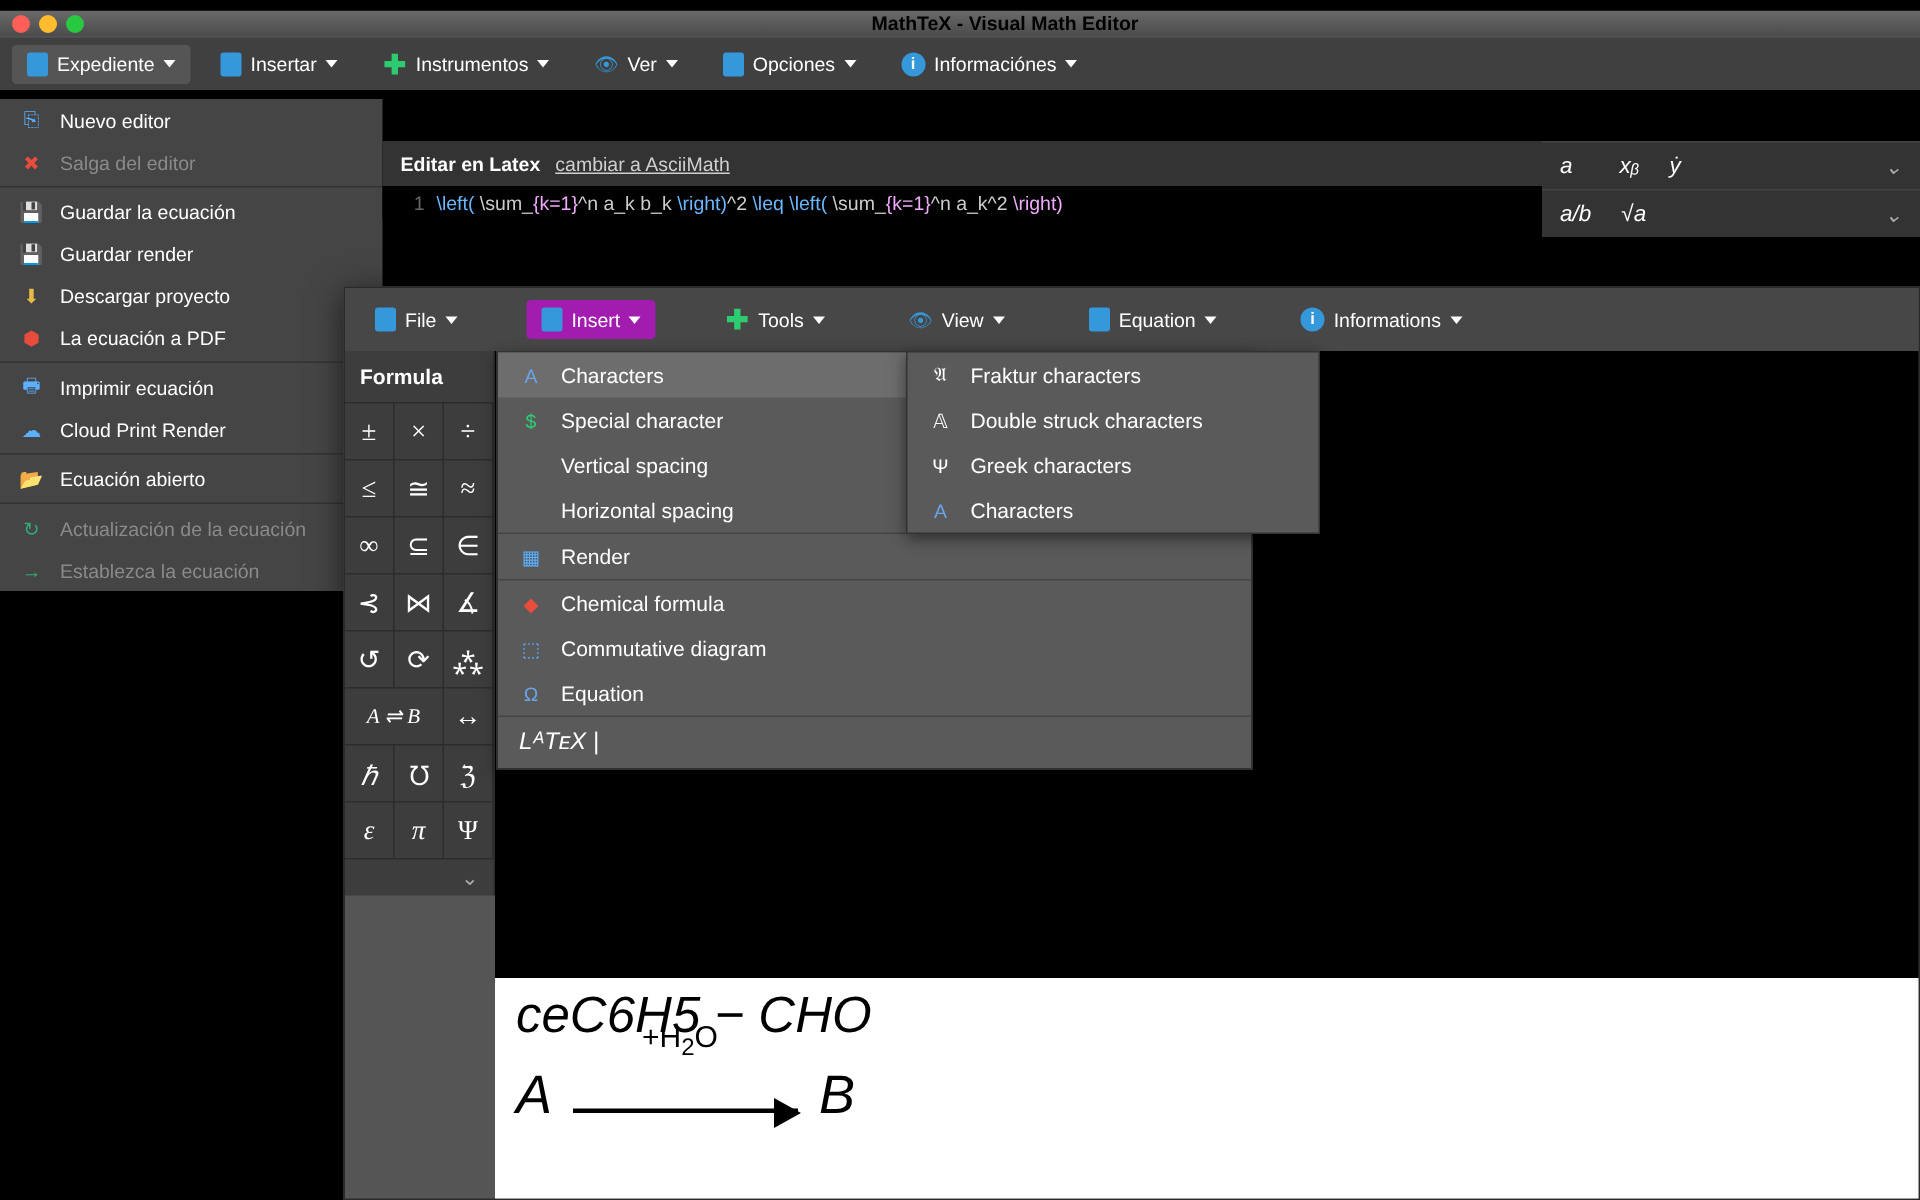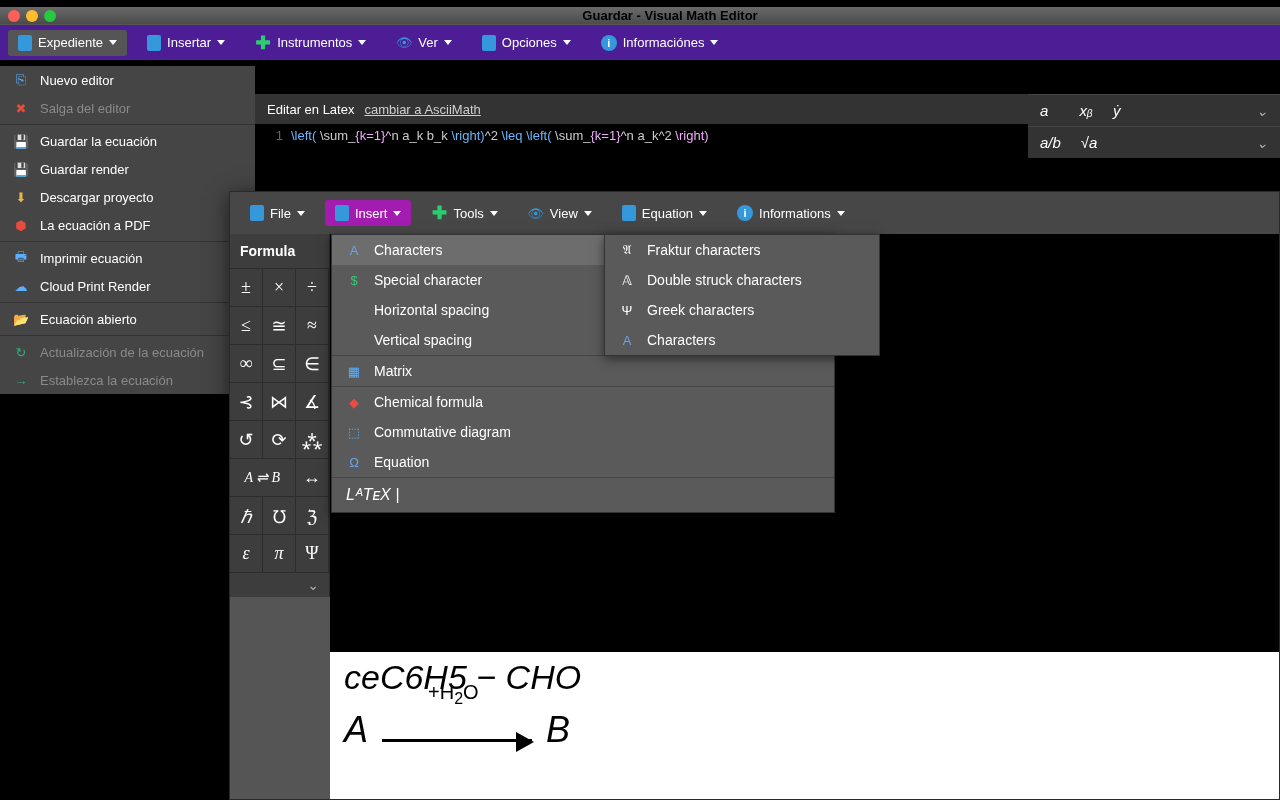--- a/index.html
+++ b/index.html
@@ -3,51 +3,51 @@
 <meta charset="utf-8">
 <style>
   * { margin:0; padding:0; box-sizing:border-box; font-family: Arial, Helvetica, sans-serif; }
   body { background:#000; width:1280px; height:800px; overflow:hidden; position:relative; }
   .mac-titlebar { height:24px; background: linear-gradient(#6a6a6a,#4b4b4b); display:flex; align-items:center; padding:0 8px; border-top:7px solid #000;}
   .mac-buttons { display:flex; gap:6px; margin-right:12px;}
   .mac-btn { width:12px; height:12px; border-radius:50%; }
   .mac-btn.r{background:#ff5f57;} .mac-btn.y{background:#ffbd2e;} .mac-btn.g{background:#28c940;}
   .title-text { flex:1; text-align:center; color:#000; font-weight:bold; font-size:13px;}
   
-  .main-menubar { height:36px; background:#4c1d95; display:flex; align-items:center; padding:0 8px; gap:10px; border-top:1px solid #555;}
+  .main-menubar { height:36px; background:#404040; display:flex; align-items:center; padding:0 8px; gap:10px; border-top:1px solid #555;}
   .menu-item { display:flex; align-items:center; gap:6px; padding:5px 10px; color:#fff; font-size:13px; cursor:pointer; border-radius:3px;}
   .menu-icon { width:16px; height:16px; display:inline-flex; align-items:center; justify-content:center; font-size:13px;}
   .caret { width:0;height:0;border-left:4px solid transparent;border-right:4px solid transparent;border-top:5px solid #fff;}
   
   .sidebar { position:absolute; left:0; top:66px; width:255px; background:#454545;}
   .sb-item { display:flex; align-items:center; gap:10px; padding:6px 12px; color:#fff; font-size:13px; cursor:pointer;}
   .sb-item.disabled { color:#8a8a8a;}
   .sb-sep { height:1px; background:#333; margin:2px 0;}
   .sb-icon { width:18px; height:16px; display:flex; align-items:center; justify-content:center; font-size:13px;}
   
   .editor-header { position:absolute; left:255px; top:94px; right:0; height:30px; background:#333; color:#fff; display:flex; align-items:center; padding:0 12px; font-size:13px;}
-  .edit-latex { font-weight:normal; margin-right:10px;}
+  .edit-latex { font-weight:bold; margin-right:10px;}
   .switch-link { color:#cfcfcf; text-decoration:underline; cursor:pointer;}
   .html-link { margin-left:auto; margin-right:16px; color:#cfcfcf; text-decoration:underline; font-size:12px; cursor:pointer;}
   
   .formula-panel { position:absolute; right:0; top:94px; width:252px; background:#333;}
   .formula-header { height:30px; display:flex; align-items:center; padding:0 12px; color:#fff; font-weight:bold; font-size:13px;}
   .formula-header .chev { margin-left:auto; color:#aaa; font-size:18px;}
   .formula-row { height:32px; display:flex; align-items:center; gap:20px; padding:0 12px; color:#fff; font-style:italic; font-family:Georgia,serif; border-top:1px solid #444; font-size:15px;}
   .formula-row .chev { margin-left:auto; color:#aaa; font-size:14px;}
   
   .code-area { position:absolute; left:255px; top:124px; right:252px; background:#000; padding:4px 0; font-family:monospace; font-size:13px; color:#ccc;}
   .code-line { display:flex;}
   .gutter { width:36px; text-align:right; padding-right:8px; color:#666;}
   .code-text { white-space:pre;}
   .kw-blue{color:#6ab7ff;} .kw-red{color:#f0abfc;}
   
   
   .overlay { position:absolute; left:229px; top:191px; width:1051px; height:609px; background:#555; border:1px solid #2a2a2a; box-shadow:0 4px 20px rgba(0,0,0,0.6);}
-  .ov-menubar { height:42px; background:#474747; display:flex; align-items:center; padding:0 10px; gap:10px;}
+  .ov-menubar { height:42px; background:#474747; display:flex; align-items:center; padding:0 10px; gap:36px;}
   .formula-sidebar { width:100px; background:#3d3d3d; border-right:1px solid #2c2c2c;}
   .formula-title { padding:9px 10px; color:#fff; font-weight:bold; font-size:14px;}
   .sym-row { display:flex; height:38px;}
   .sym-cell { flex:1; display:flex; align-items:center; justify-content:center; color:#fff; font-family:Georgia,serif; font-size:18px; border-top:1px solid #2c2c2c; border-right:1px solid #2c2c2c; cursor:pointer;}
   .sym-cell.italic{font-style:italic;}
   .sym-chev{ text-align:right; padding:4px 10px; color:#aaa; font-size:14px; border-top:1px solid #2c2c2c;}
   
   .insert-menu { position:absolute; left:101px; top:42px; width:504px; background:#5a5a5a; border:1px solid #333; box-shadow:0 3px 10px rgba(0,0,0,0.5); z-index:10;}
   .im-item { display:flex; align-items:center; gap:12px; padding:7px 14px; color:#fff; font-size:14px; cursor:pointer;}
   .im-item.highlight { background:#6d6d6d;}
@@ -75,21 +75,21 @@
 </style>
 </head>
 <body>
 
 <div class="mac-titlebar">
   <div class="mac-buttons">
     <div class="mac-btn r"></div>
     <div class="mac-btn y"></div>
     <div class="mac-btn g"></div>
   </div>
-  <div class="title-text">Guardar - Visual Math Editor</div>
+  <div class="title-text">MathTeX - Visual Math Editor</div>
 </div>
 
 <div class="main-menubar">
   <div class="menu-item" style="background:#555">
     <span class="menu-icon icon-doc"></span>
     <span>Expediente</span>
       <span class="caret"></span>
   </div>
   <div class="menu-item">
     <span class="menu-icon icon-doc"></span>
@@ -287,30 +287,30 @@
         <span class="menu-icon" style="color:#6aa4e8">A</span>
         <span>Characters</span>
         <span class="arrow">▸</span>
       </div>
     <div class="im-item">
         <span class="menu-icon" style="color:#2ecc71">$</span>
         <span>Special character</span>
       </div>
     <div class="im-item">
         <span class="menu-icon"></span>
+        <span>Vertical spacing</span>
+      </div>
+    <div class="im-item">
+        <span class="menu-icon"></span>
         <span>Horizontal spacing</span>
       </div>
-    <div class="im-item">
-        <span class="menu-icon"></span>
-        <span>Vertical spacing</span>
-      </div>
     <div class="im-sep"></div>
     <div class="im-item">
         <span class="menu-icon" style="color:#5bb0ff">▦</span>
-        <span>Matrix</span>
+        <span>Render</span>
       </div>
     <div class="im-sep"></div>
     <div class="im-item">
         <span class="menu-icon" style="color:#e74c3c">◆</span>
         <span>Chemical formula</span>
       </div>
     <div class="im-item">
         <span class="menu-icon" style="color:#5bb0ff">⬚</span>
         <span>Commutative diagram</span>
       </div>

